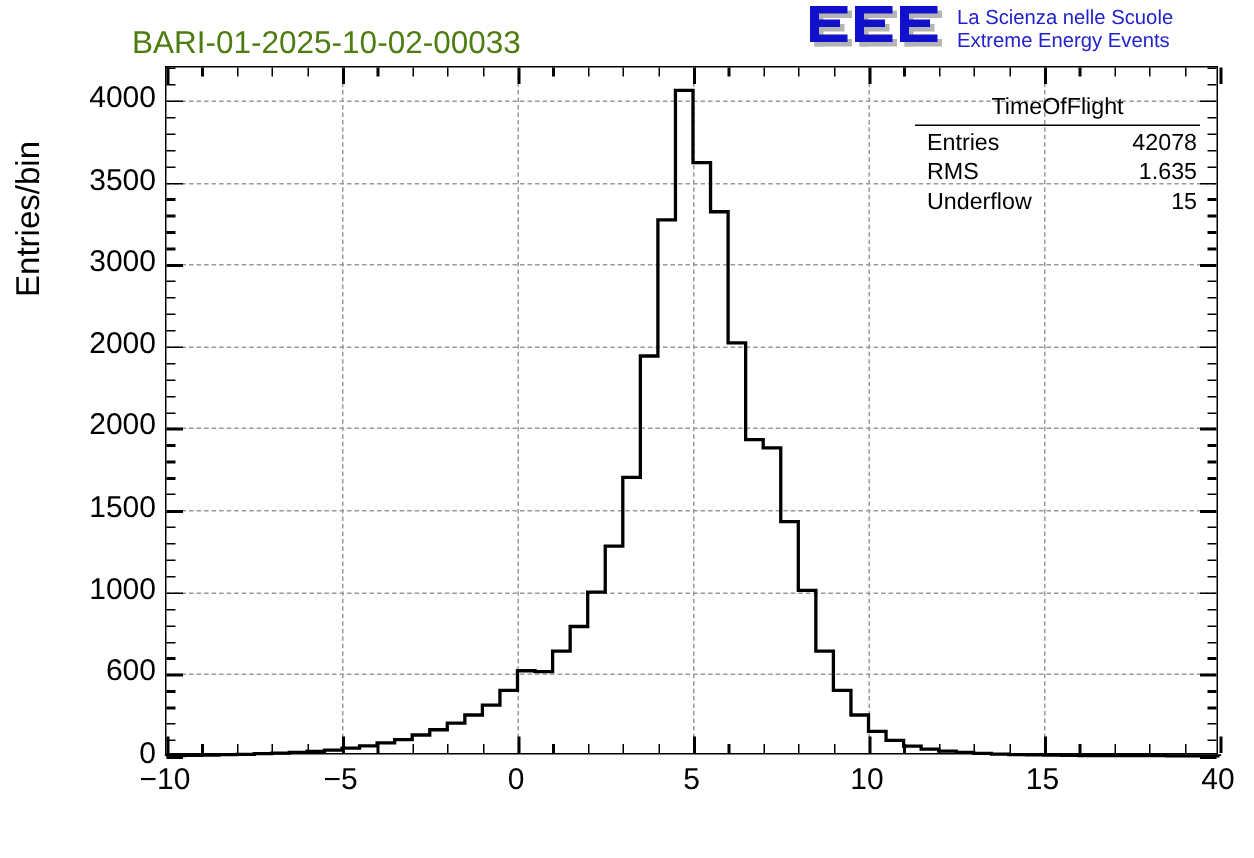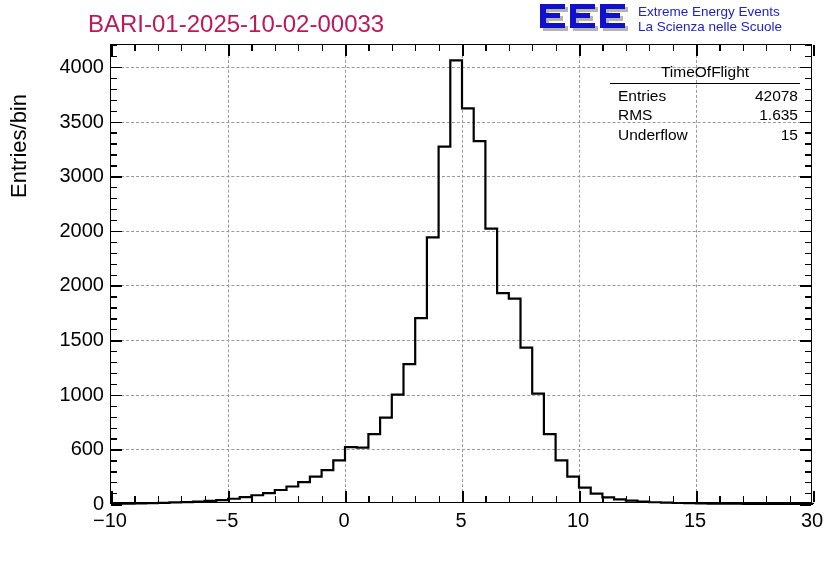--- a/index.html
+++ b/index.html
@@ -1,22 +1,22 @@
 <!DOCTYPE html>
 <html><head>
 <meta charset="utf-8">
 <style>
   html,body{margin:0;padding:0;background:#ffffff;}
   body{width:836px;height:572px;overflow:hidden;
        font-family:"Liberation Sans", sans-serif;color:#000;}
   #root{position:relative;width:836px;height:572px;}
 
   
-  .title{position:absolute;left:88px;top:10px;font-size:24px;letter-spacing:0px;
-         white-space:nowrap;color:#be185d;}
+  .title{position:absolute;left:88px;top:17px;font-size:21px;letter-spacing:0px;
+         white-space:nowrap;color:#4d7c0f;}
 
   
   .logo-wrap{position:absolute;left:540px;top:3px;display:flex;align-items:flex-start;}
   .logo-eee{position:relative;width:92px;height:32px;}
   .logo-eee svg{display:block;}
   .logo-text{margin-left:6px;line-height:15px;padding-top:1px;}
   .logo-text div{font-size:13.5px;color:#2222cc;white-space:nowrap;}
 
   
   .frame{position:absolute;left:110px;top:44px;width:702px;height:459px;
@@ -104,38 +104,38 @@
           <g transform="translate(60,1)">
             <rect x="0" y="0" width="25" height="5"></rect>
             <rect x="0" y="0" width="6" height="24"></rect>
             <rect x="0" y="9" width="20" height="5"></rect>
             <rect x="0" y="19" width="25" height="5"></rect>
           </g>
         </g>
       </svg>
     </div>
     <div class="logo-text">
+      <div>La Scienza nelle Scuole</div>
       <div>Extreme Energy Events</div>
-      <div>La Scienza nelle Scuole</div>
     </div>
   </div>
 
   <div class="axis-title-y-holder">
     <div class="axis-title-y">Entries/bin</div>
   </div>
 
 
   <div id="xticklabels">
       <div class="xlab" style="left: 110px; top: 509px;">−10</div>
       <div class="xlab" style="left: 227px; top: 509px;">−5</div>
       <div class="xlab" style="left: 344px; top: 509px;">0</div>
       <div class="xlab" style="left: 461px; top: 509px;">5</div>
       <div class="xlab" style="left: 578px; top: 509px;">10</div>
       <div class="xlab" style="left: 695px; top: 509px;">15</div>
-      <div class="xlab" style="left: 812px; top: 509px;">30</div>
+      <div class="xlab" style="left: 812px; top: 509px;">40</div>
     </div>
   <div id="yticklabels">
       <div class="ylab" style="right: 732px; top: 503px;">0</div>
       <div class="ylab" style="right: 732px; top: 448.357px;">600</div>
       <div class="ylab" style="right: 732px; top: 393.714px;">1000</div>
       <div class="ylab" style="right: 732px; top: 339.071px;">1500</div>
       <div class="ylab" style="right: 732px; top: 284.429px;">2000</div>
       <div class="ylab" style="right: 732px; top: 229.786px;">2000</div>
       <div class="ylab" style="right: 732px; top: 175.143px;">3000</div>
       <div class="ylab" style="right: 732px; top: 120.5px;">3500</div>

